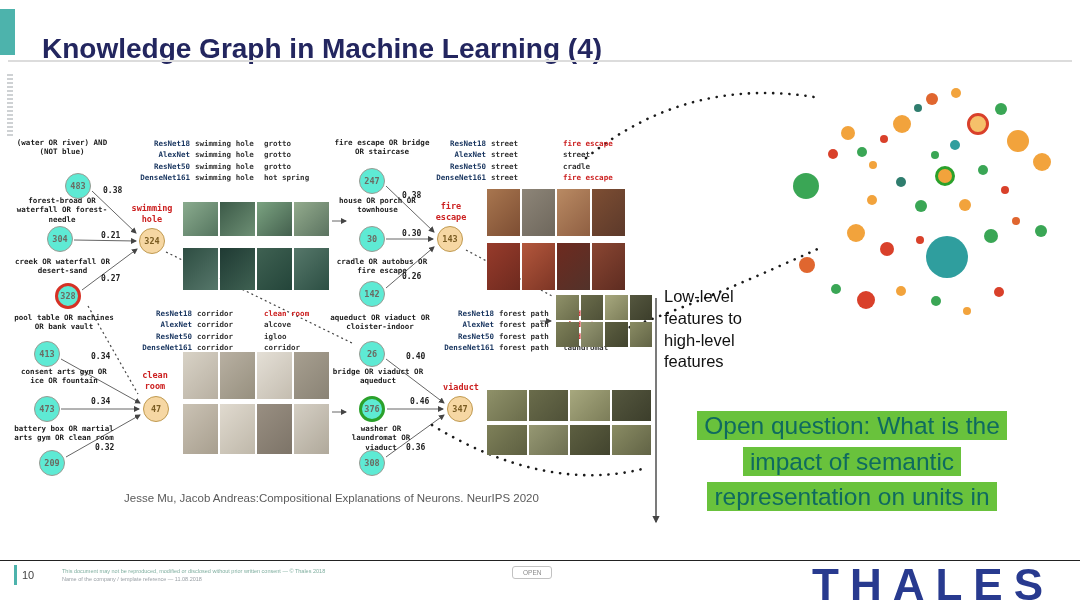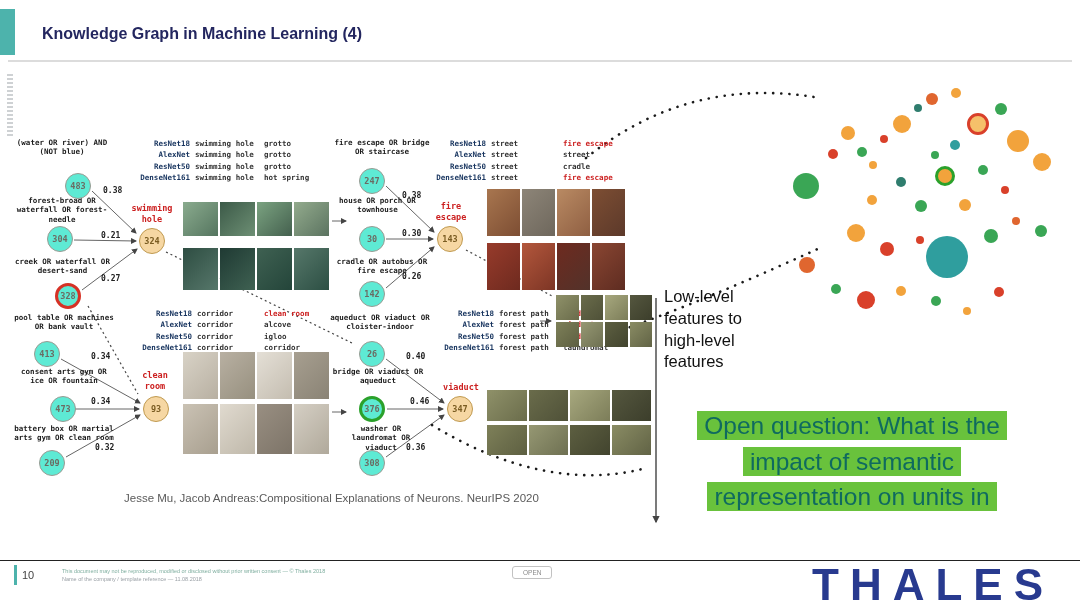--- a/index.html
+++ b/index.html
@@ -8,21 +8,21 @@
     --ring-green:#2ba12b; --title-navy:#23265f;
   }
   *{box-sizing:border-box}
   body{margin:0;background:#fff}
   .slide{position:relative;width:1080px;height:608px;background:#fff;overflow:hidden;
          font-family:"Liberation Sans",sans-serif}
 
   .corner-accent{position:absolute;left:0;top:9px;width:15px;height:46px;background:var(--accent-teal)}
   .side-smudge{position:absolute;left:7px;top:74px;width:6px;height:62px;opacity:.8;
     background:repeating-linear-gradient(180deg,#c2c6c9 0 2px,transparent 2px 4px)}
-  .title{position:absolute;left:42px;top:14px;font-size:16px;font-weight:bold;color:var(--title-navy)}
+  .title{position:absolute;left:42px;top:14px;font-size:28px;font-weight:bold;color:var(--title-navy)}
   .title-rule{position:absolute;left:8px;right:8px;top:60px;height:2px;background:#dcdcdc}
 
   .wires{position:absolute;left:0;top:0;pointer-events:none}
 
   .concept{position:absolute;font:bold 7.5px/1.25 "DejaVu Sans Mono",monospace;color:#1c1c1c;text-align:center}
   .weight{position:absolute;font:bold 8px "DejaVu Sans Mono",monospace;color:#222}
   .node{position:absolute;width:26px;height:26px;border-radius:50%;background:#5eead4;
         border:1.5px solid #9a9a92;display:flex;align-items:center;justify-content:center;
         font:bold 8.5px "DejaVu Sans Mono",monospace;color:#6b6b63}
   .node.out{background:#f6d7a3;border-color:#c09a50;color:#7a5c22}
@@ -234,23 +234,23 @@
       <div class="t"></div>
       <div class="t"></div>
       <div class="t"></div>
       <div class="t"></div>
     </div>
 
   <div class="concept" style="left:10px;top:313px;width:108px">pool table OR machines OR bank vault</div>
   <div class="concept" style="left:14px;top:367px;width:100px">consent arts gym OR ice OR fountain</div>
   <div class="concept" style="left:10px;top:424px;width:108px">battery box OR martial arts gym OR clean room</div>
   <div class="node" style="left:34px;top:341px">413</div>
-  <div class="node" style="left:50px;top:396px">473</div>
+  <div class="node" style="left:34px;top:396px">473</div>
   <div class="node" style="left:39px;top:450px">209</div>
-  <div class="node out" style="left:143px;top:396px">93</div>
+  <div class="node out" style="left:143px;top:396px">47</div>
   <div class="weight" style="left:91px;top:352px">0.34</div>
   <div class="weight" style="left:91px;top:397px">0.34</div>
   <div class="weight" style="left:95px;top:443px">0.32</div>
   <div class="redlabel" style="left:130px;top:370px;width:50px">clean room</div>
   <div class="mtable" style="left:140px;top:309px">
     <div class="trow">
         <span class="model">ResNet18</span>
         <span class="pred">corridor</span>
       </div>
     <div class="trow">

